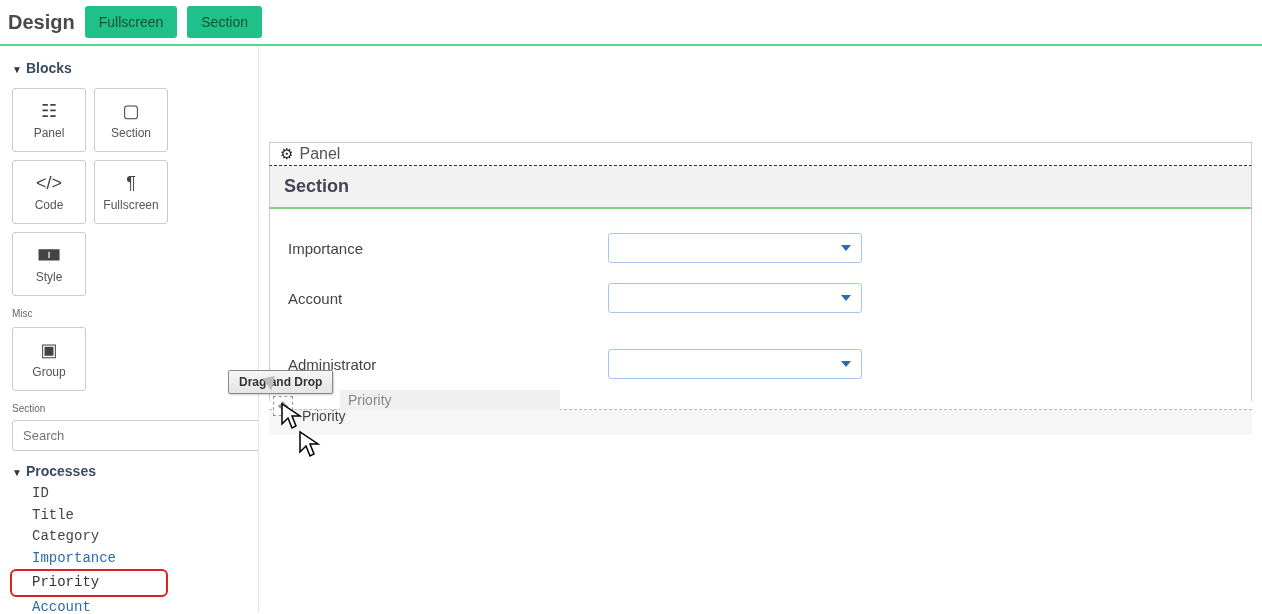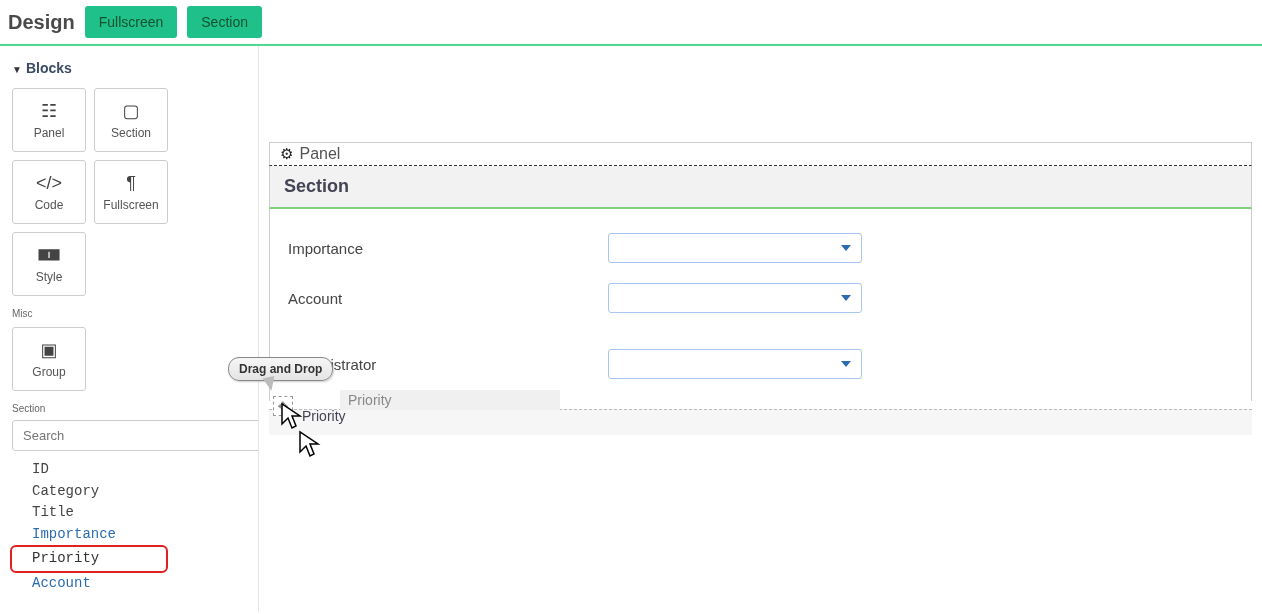--- a/index.html
+++ b/index.html
@@ -212,24 +212,24 @@
     padding: 2px 8px;
   }
   .ghost-priority2 {
     position: absolute;
     left: 302px; top: 408px;
     color: #445;
     font-size: 14px;
   }
   .tooltip-bubble {
     position: absolute;
-    left: 228px; top: 357px;
+    left: 228px; top: 370px;
     background: linear-gradient(#f6f6f6,#e4e4e4);
     border: 1px solid #888;
-    border-radius: 11px;
+    border-radius: 2px;
     padding: 4px 10px;
     font-size: 12px;
     font-weight: 600;
     color: #333;
     box-shadow: 1px 1px 2px rgba(0,0,0,0.2);
   }
   .tooltip-tail {
     position: absolute;
     left: 264px; top: 377px;
     width: 0; height: 0;
@@ -291,23 +291,24 @@
       <div class="block-tile">
         <div class="icon">▣</div>
         <div class="blabel">Group</div>
       </div>
     </div>
 
     <div class="subheading">Section</div>
     <input class="search-box" type="text" placeholder="Search" style="">
 
     <div class="tree">
+      <div class="collapse-header">Processes</div>
       <div class="tree-item">ID</div>
+      <div class="tree-item">Title</div>
       <div class="tree-item">Category</div>
-      <div class="tree-item">Title</div>
       <div class="tree-item link">Importance</div>
       <div class="tree-item highlight">Priority</div>
       <div class="tree-item link">Account</div>
 
     </div>
   </div>
 
   <div class="canvas">
     <div class="panel-header">
       <span class="gears-icon">⚙</span>

